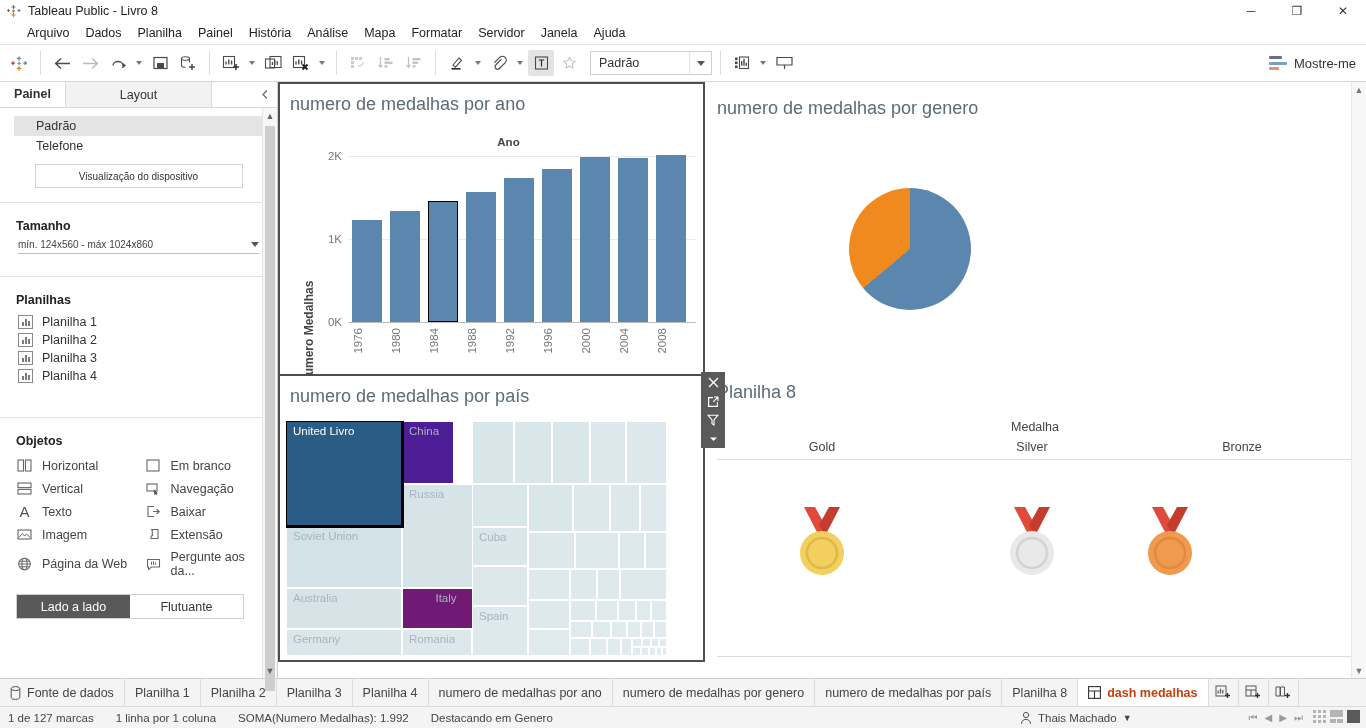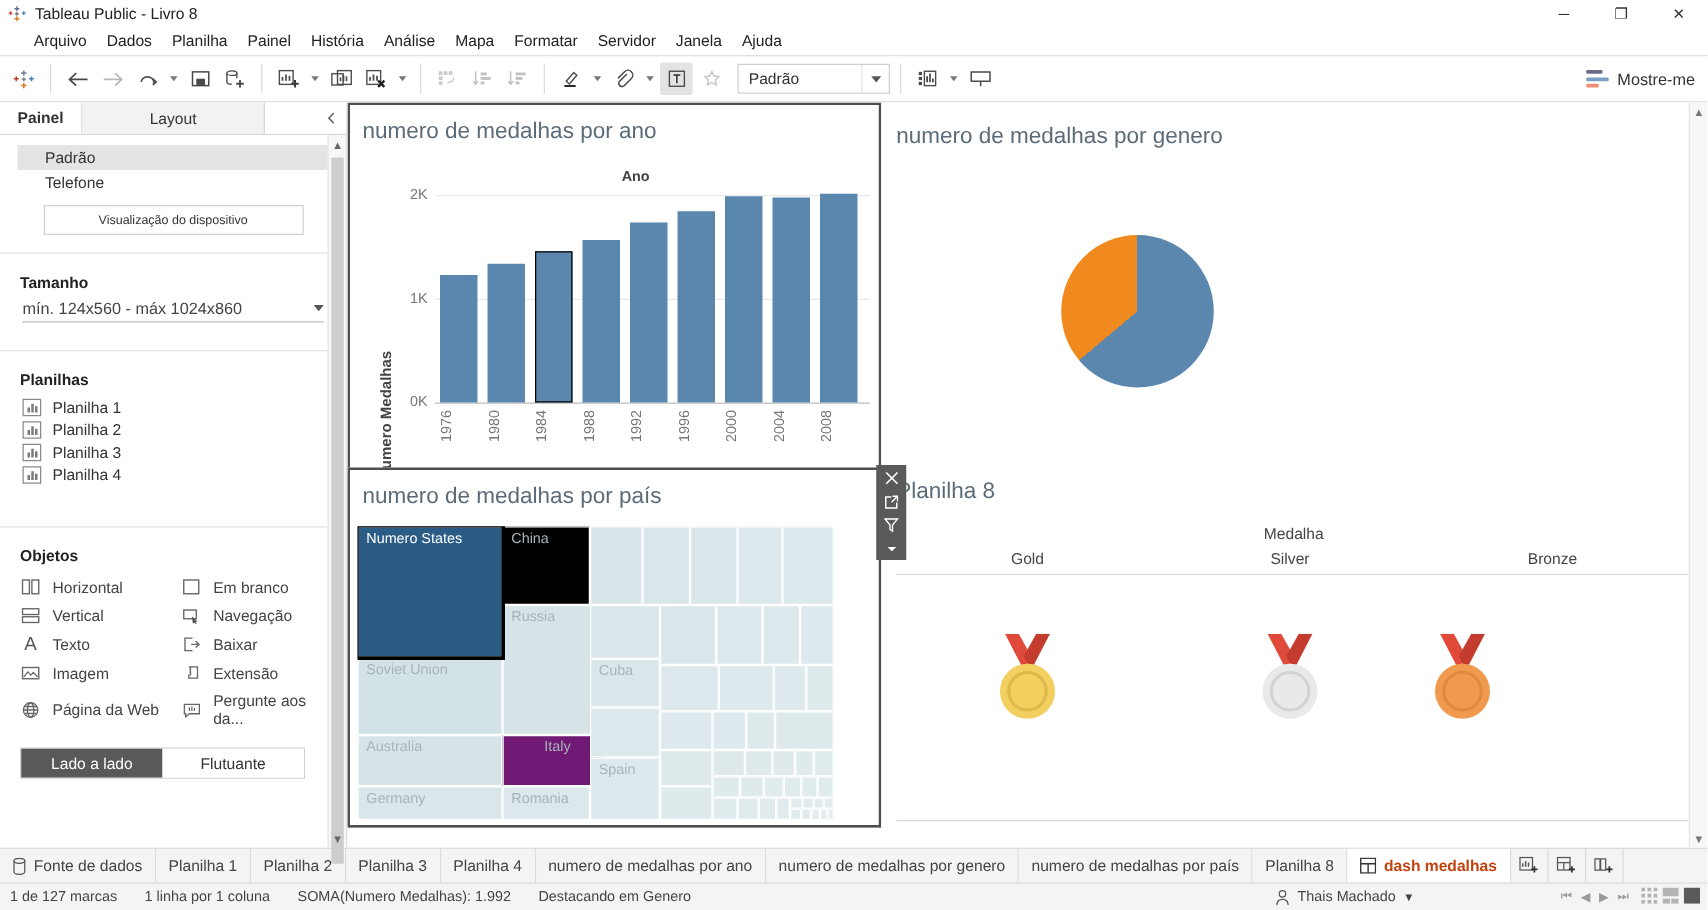--- a/index.html
+++ b/index.html
@@ -64,21 +64,21 @@
   .sec { padding:4px 14px 8px 14px; }
   .sec-title { font-weight:bold; font-size:12.5px; color:#222; margin:8px 0 6px 2px; }
   .hsep { height:1px; background:#e2e2e2; margin:4px 0; }
 
   .dev-row { padding:3px 0 3px 22px; font-size:12.5px; color:#333; }
   .dev-row.sel { background:#e4e4e4; }
   .dev-btn { margin:8px auto 2px auto; display:block; width:208px; height:24px; border:1px solid #d3d3d3;
              background:#fff; font-size:10px; color:#333; font-family:inherit; }
   .size-sel { display:flex; align-items:center; border-bottom:1px solid #bcbcbc; margin:4px 4px 0 4px;
               padding-bottom:3px; }
-  .size-sel .v { flex:1; font-size:13px; color:#444; }
+  .size-sel .v { flex:1; font-size:10px; color:#444; }
   .size-sel .c:after { content:""; display:block; border-left:4px solid transparent;
                        border-right:4px solid transparent; border-top:5px solid #555; }
 
   .sheet-row { display:flex; align-items:center; gap:9px; padding:2px 0 2px 4px; font-size:12.5px; color:#333; }
   .sheet-ico { width:15px; height:14px; border:1px solid #8a8a8a; position:relative; flex:none;
                display:flex; align-items:flex-end; justify-content:center; gap:1px; padding-bottom:2px; }
   .sheet-ico i { width:2px; background:#7b7b7b; display:block; }
   .sheet-ico .b1 { height:4px; } .sheet-ico .b2 { height:7px; } .sheet-ico .b3 { height:5px; }
   .sheet-ico .chk { position:absolute; right:-3px; bottom:-3px; width:8px; height:8px; border-radius:50%;
                     background:#1f9dd6; }
@@ -610,33 +610,33 @@
         <div class="zone-title" style="padding-left:12px; padding-top:16px;">numero de medalhas por genero</div>
         <div class="pie" style="position:absolute; left:144px; top:106px; width:122px; height:122px;
                     background:conic-gradient(#5b87af 0deg 230deg, #f08a1e 230deg 360deg);"></div>
       </div>
 
       <div class="zone sel-zone" style="left:0px; top:292px; width:427px; height:288px;">
         <div class="zone-title">numero de medalhas por país</div>
         <div class="tm" style="left:6px; top:45px; width:381px; height:235px;">
 
           <div class="tm-cell sel" style="left:0; top:0; width:116px; height:105px; background:#2b5c86;">
-            <div class="tm-lab">Numero States</div>
+            <div class="tm-lab">United Livro</div>
           </div>
           <div class="tm-cell" style="left:0; top:105px; width:116px; height:62px; background:#d2e2e6;">
             <div class="tm-lab">Soviet Union</div>
           </div>
           <div class="tm-cell" style="left:0; top:167px; width:116px; height:41px; background:#d6e4e8;">
             <div class="tm-lab">Australia</div>
           </div>
           <div class="tm-cell" style="left:0; top:208px; width:116px; height:27px; background:#d9e6ea;">
             <div class="tm-lab">Germany</div>
           </div>
 
-          <div class="tm-cell" style="left:116px; top:0; width:70px; height:63px; background:#000000;">
+          <div class="tm-cell" style="left:116px; top:0; width:52px; height:63px; background:#4c1d95;">
             <div class="tm-lab">China</div>
           </div>
           <div class="tm-cell" style="left:116px; top:63px; width:86px; height:104px; background:#d6e4e8;">
             <div class="tm-lab">Russia</div>
           </div>
           <div class="tm-cell" style="left:116px; top:167px; width:82px; height:41px; background:#701a75;text-align:center;">
             <div class="tm-lab">Italy</div>
           </div>
           <div class="tm-cell" style="left:116px; top:208px; width:70px; height:27px; background:#dce8eb;">
             <div class="tm-lab">Romania</div>

